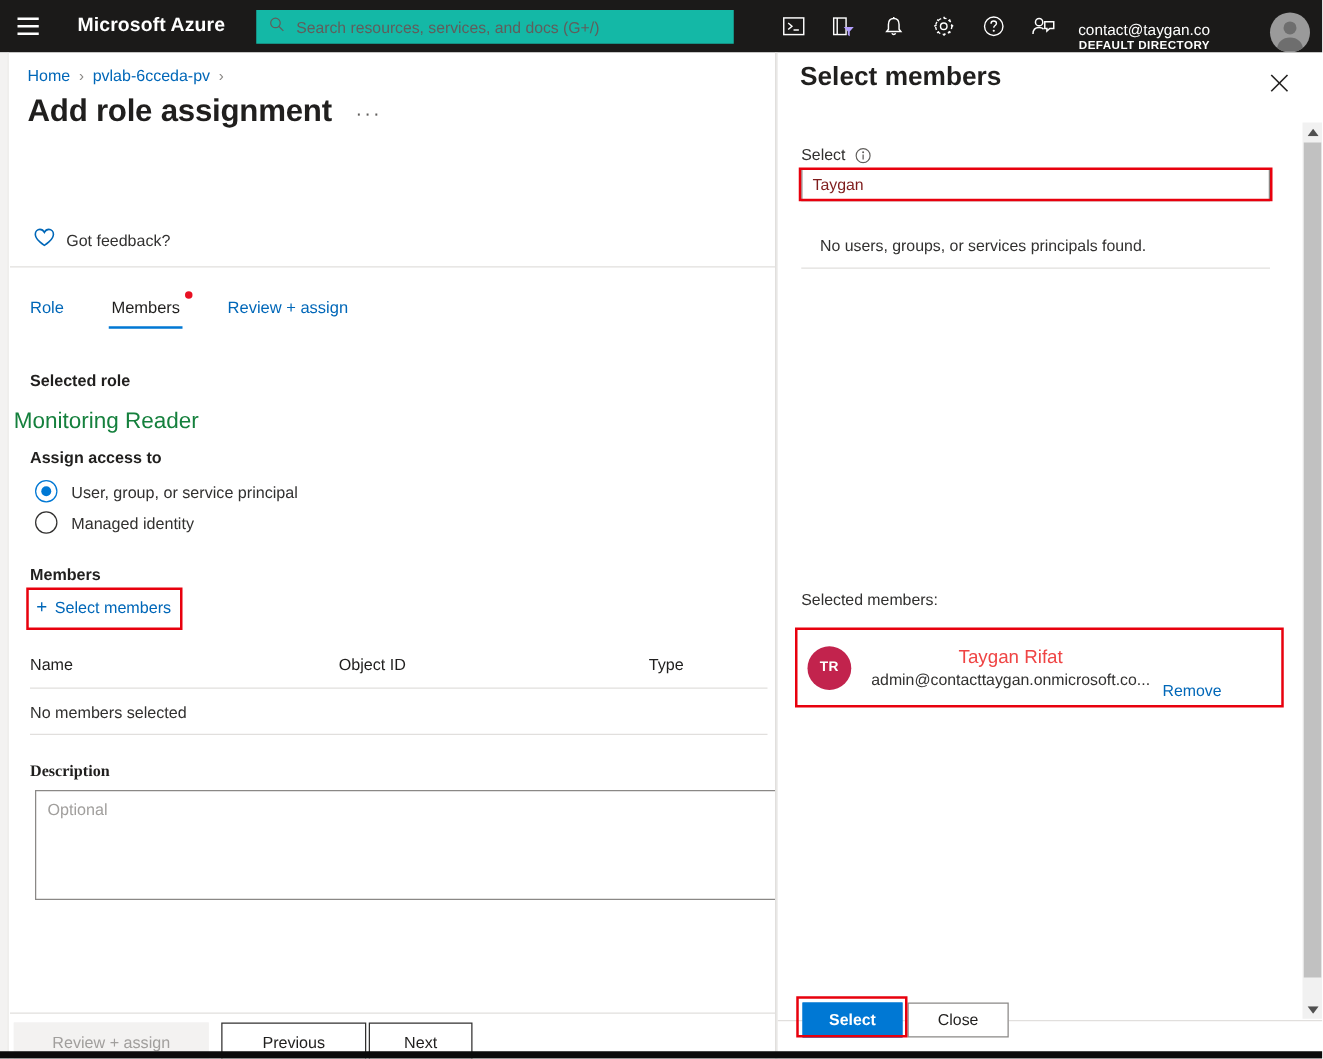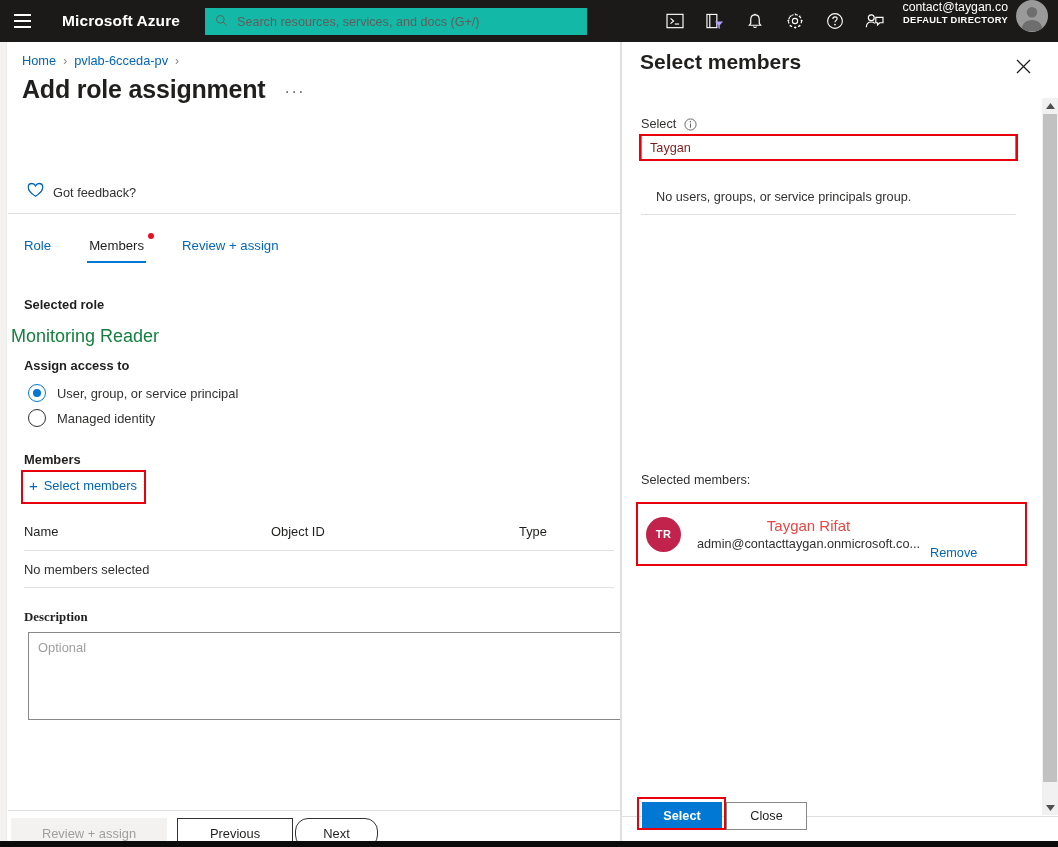--- a/index.html
+++ b/index.html
@@ -58,22 +58,22 @@
     position: absolute; right: 0; top: 0; height: 42px;
     display: flex; align-items: center;
   }
   .ticon {
     width: 40px; height: 42px;
     display: flex; align-items: center; justify-content: center;
     cursor: pointer;
   }
   .ticon svg { display: block; }
   .account {
-    display: flex; align-items: flex-start; height: 42px;
-    padding: 0 10px 0 8px; cursor: pointer;
+    display: flex; align-items: flex-end; height: 42px;
+    padding: 0 10px 0 8px; cursor: pointer; gap: 40px;
   }
   .account .acctext { text-align: right; margin-right: 8px; line-height: 1.18; }
   .account .acctop { color: #ffffff; font-size: 12.3px; white-space: nowrap; }
   .account .accbot { color: #ffffff; font-size: 9.3px; font-weight: 700; letter-spacing: .35px; white-space: nowrap; }
   .avatar-top {
     width: 32px; height: 32px; border-radius: 50%;
     background: #9a9a9a;
     display: flex; align-items: flex-end; justify-content: center;
     overflow: hidden; flex: 0 0 auto;
   }
@@ -221,21 +221,21 @@
     font-family: "Liberation Sans", sans-serif;
     font-size: 12.9px;
     display: flex; align-items: center; justify-content: center;
     cursor: pointer; border: 1px solid #323130; background: #ffffff; color: #201f1e;
   }
   .btn.disabled {
     background: #f3f2f1; border-color: #f3f2f1; color: #a19f9d; cursor: default;
   }
   .btn-review { left: 11px; top: 776px; width: 156px; }
   .btn-prev   { left: 177px; top: 776px; width: 116px; }
-  .btn-next   { left: 295px; top: 776px; width: 83px; border-radius: 13px; }
+  .btn-next   { left: 295px; top: 776px; width: 83px; }
   .bottom-black {
     position: absolute; left: 0; top: 841px; width: 1058px; height: 6px; background: #0b0b0b;
   }
 
   
   .panel {
     position: absolute; left: 621px; top: 42px;
     width: 437px; height: 805px;
     background: #ffffff;
     border-left: 1px solid #e1dfdd;
@@ -539,21 +539,21 @@
         <svg width="13" height="13" viewBox="0 0 14 14">
           <circle cx="7" cy="7" r="6" fill="none" stroke="#605e5c" stroke-width="1"></circle>
           <circle cx="7" cy="4" r="0.85" fill="#605e5c"></circle>
           <line x1="7" y1="6" x2="7" y2="10.4" stroke="#605e5c" stroke-width="1.1"></line>
         </svg>
       </span>
     </div>
 
     <input class="panel-input" type="text" value="Taygan" style="">
 
-    <div class="no-results">No users, groups, or service principals group.</div>
+    <div class="no-results">No users, groups, or services principals found.</div>
     <div class="no-results-line"></div>
 
     <div class="selected-label">Selected members:</div>
 
     <div class="member-red-box"></div>
     <div class="member-row">
       <div class="member-avatar">TR</div>
       <div class="member-text">
         <div class="member-name">Taygan Rifat</div>
         <div class="member-sub">admin@contacttaygan.onmicrosoft.co...</div>

